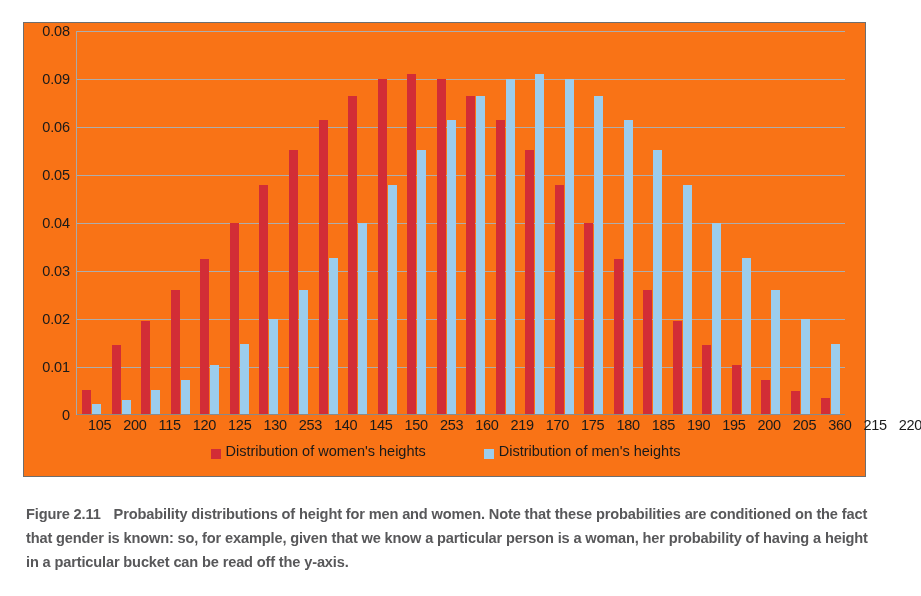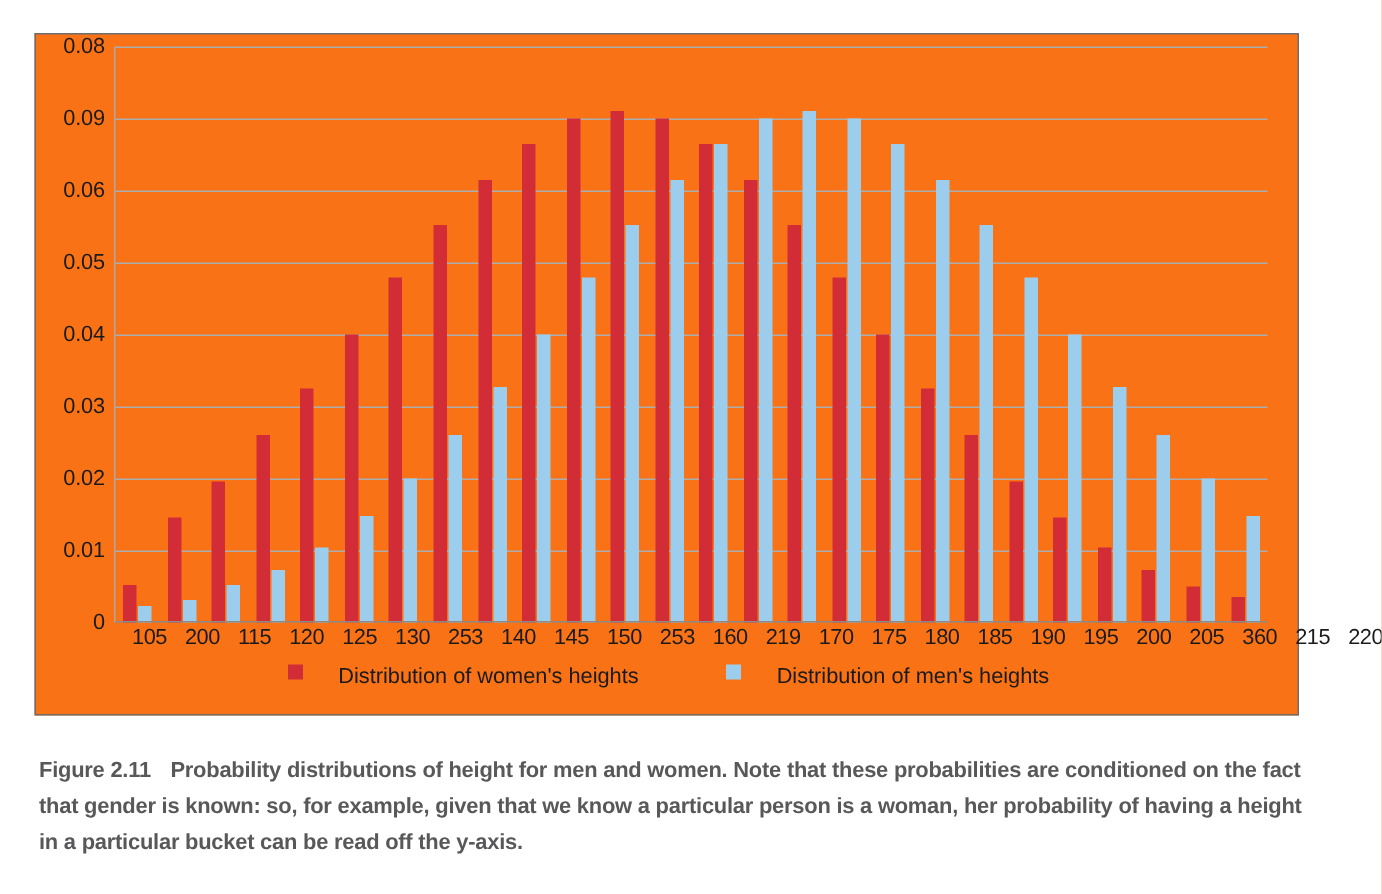--- a/index.html
+++ b/index.html
@@ -136,22 +136,22 @@
     left: 0;
     top: 420px;
     width: 843px;
     display: flex;
     justify-content: center;
     align-items: center;
     gap: 58px;
   }
   .legend-entry {
     display: flex;
-    align-items: flex-start;
-    gap: 24px;
+    align-items: flex-end;
+    gap: 5px;
   }
   .legend-swatch {
     width: 10px;
     height: 10px;
     display: inline-block;
   }
   .legend-swatch.women { background: #d22d36; }
   .legend-swatch.men   { background: #9ccded; }
   .legend-text {
     font-size: 14.5px;

